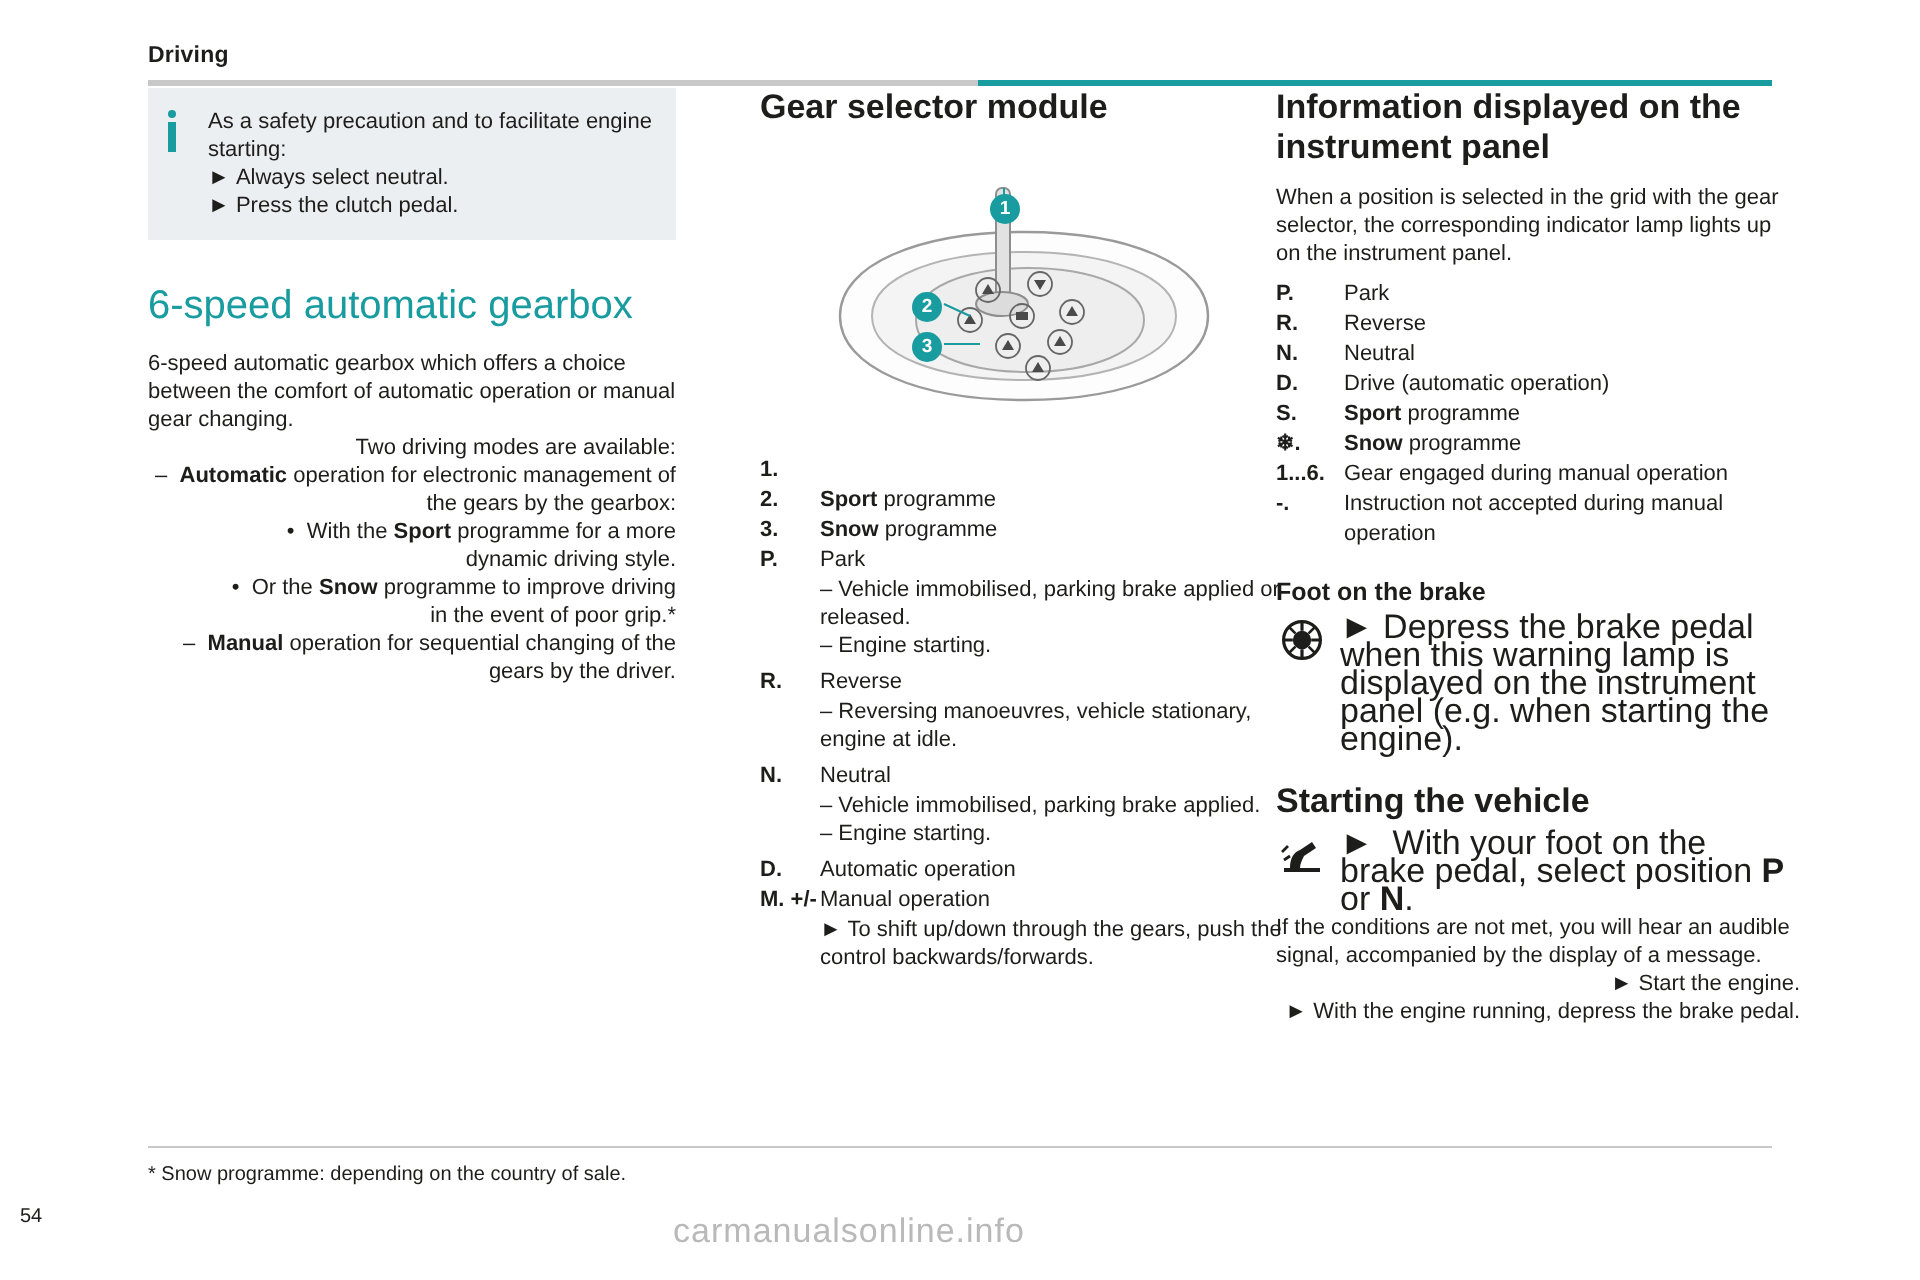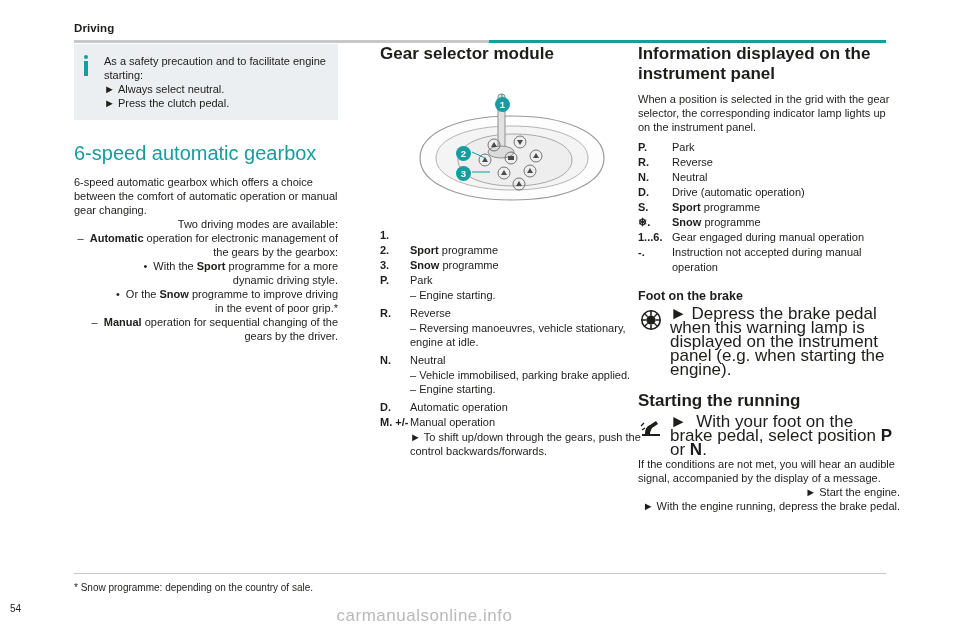--- a/index.html
+++ b/index.html
@@ -219,20 +219,21 @@
       </div>
       <div class="legend-row">
         <div class="legend-key">3.</div>
         <div class="legend-val"><b>Snow</b> programme</div>
       </div>
 
       <div class="legend-row">
         <div class="legend-key">P.</div>
         <div class="legend-val">Park</div>
       </div>
+      <div class="legend-sub">–  Vehicle immobilised, parking brake applied or released.</div>
       <div class="legend-sub">–  Engine starting.</div>
 
       <div class="legend-row" style="margin-top:4px">
         <div class="legend-key">R.</div>
         <div class="legend-val">Reverse</div>
       </div>
       <div class="legend-sub">–  Reversing manoeuvres, vehicle stationary, engine at idle.</div>
 
       <div class="legend-row" style="margin-top:4px">
         <div class="legend-key">N.</div>
@@ -299,21 +300,21 @@
         <svg width="26" height="22" viewBox="0 0 26 22">
           <circle cx="13" cy="11" r="9.2" fill="none" stroke="#1d1d1b" stroke-width="1.6"></circle>
           <circle cx="13" cy="11" r="4.6" fill="#1d1d1b"></circle>
           <path d="M13 1.8 L13 6.4 M13 15.6 L13 20.2 M3.8 11 L8.4 11 M17.6 11 L22.2 11" stroke="#1d1d1b" stroke-width="1.6"></path>
           <path d="M6.5 4.5 L9.7 7.7 M16.3 14.3 L19.5 17.5 M19.5 4.5 L16.3 7.7 M9.7 14.3 L6.5 17.5" stroke="#1d1d1b" stroke-width="1.3"></path>
         </svg>
       </div>
       <div class="tt-text">►  Depress the brake pedal when this warning lamp is displayed on the instrument panel (e.g. when starting the engine).</div>
     </div>
 
-    <h2 class="sub-teal" style="font-size:17px">Starting the running</h2>
+    <h2 class="sub-teal" style="font-size:17px">Starting the vehicle</h2>
     <div class="telltale-block">
       <div class="tt-icon">
         <svg width="26" height="22" viewBox="0 0 26 22">
           <path d="M4 18 L22 18" stroke="#1d1d1b" stroke-width="2"></path>
           <path d="M7 17 C7 12, 9 9, 12 8 L18 4 L20 7 L14 11 C13 13, 12 15, 12 17 Z" fill="#1d1d1b"></path>
           <path d="M3 9 L6 6 M4 13 L7 11" stroke="#1d1d1b" stroke-width="1.4"></path>
         </svg>
       </div>
       <div class="tt-text">►&nbsp; With your foot on the brake pedal, select position <b>P</b> or <b>N</b>.</div>
     </div>

